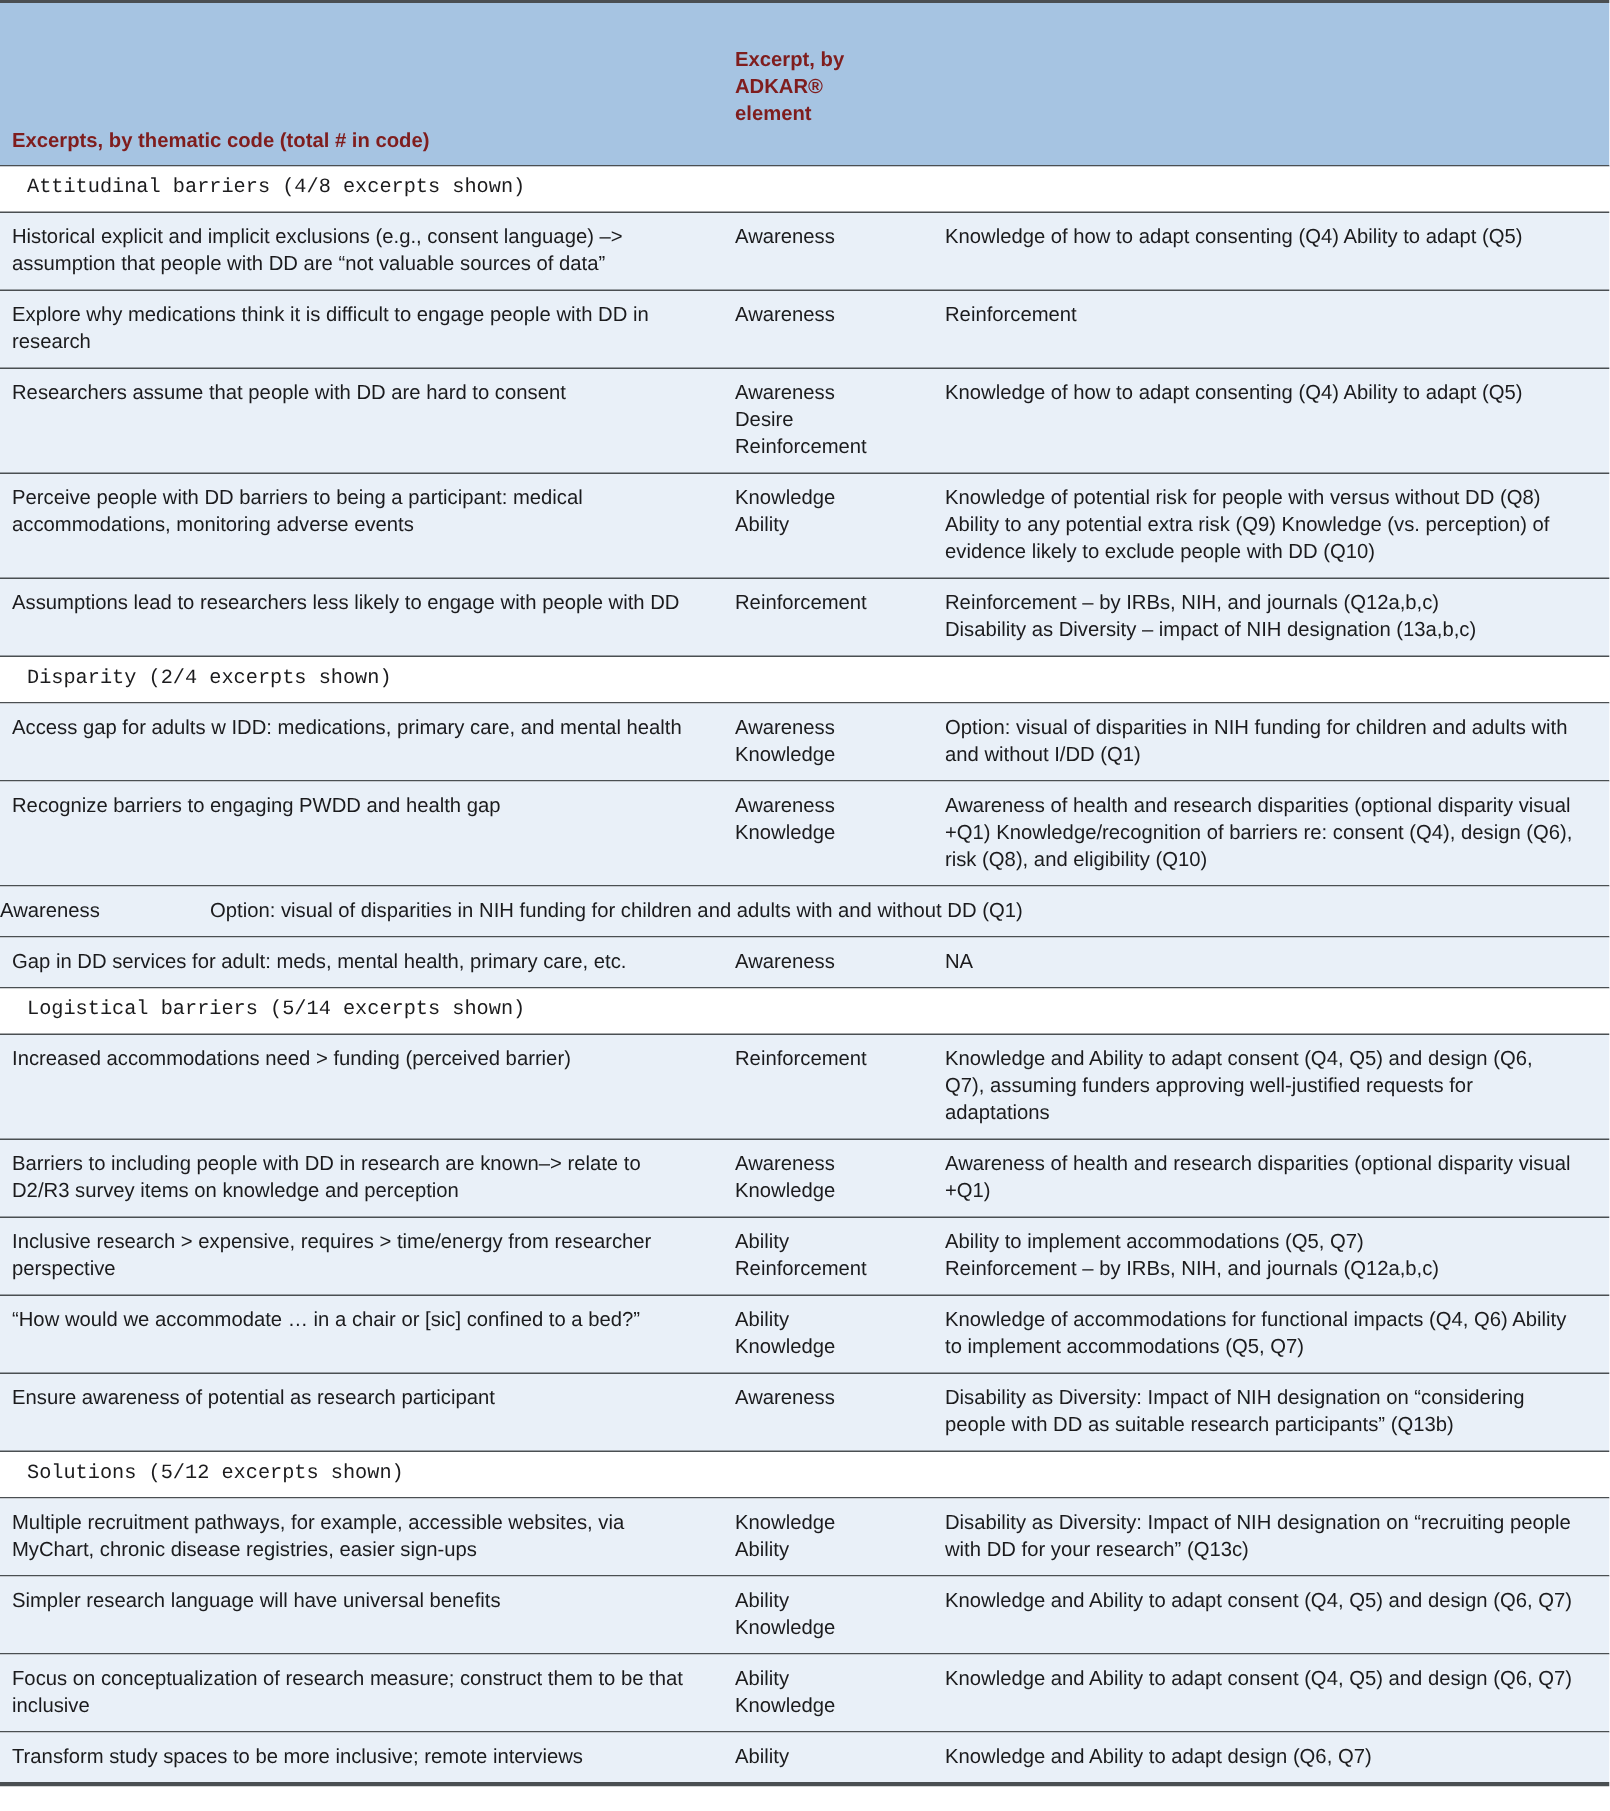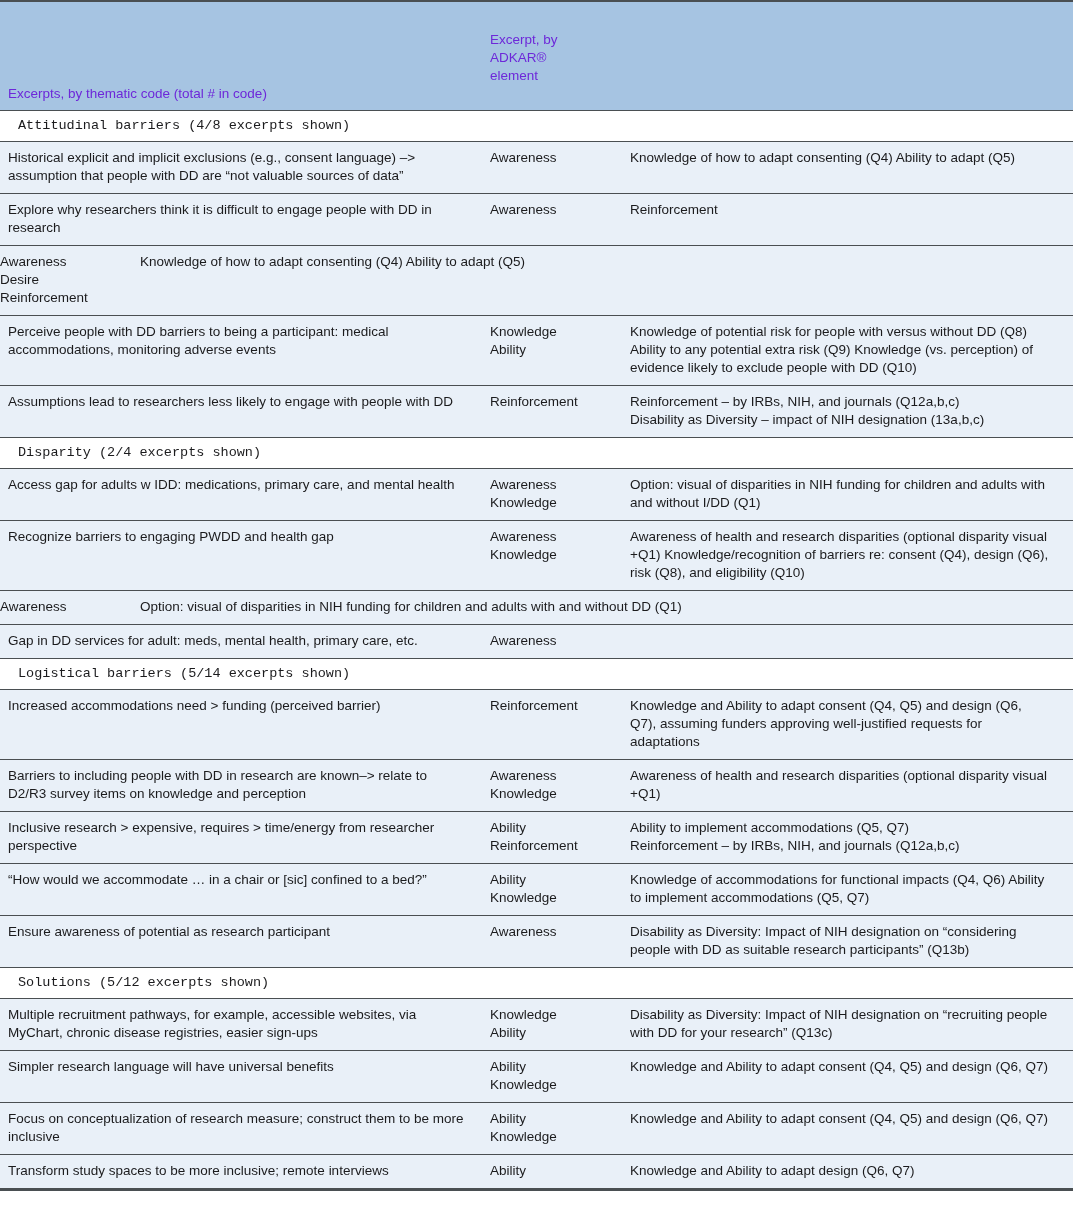--- a/index.html
+++ b/index.html
@@ -40,21 +40,21 @@
     font-family: Liberation Mono, monospace;
   }
   .cell {
     box-sizing: border-box;
     white-space: pre-line;
     overflow-wrap: break-word;
   }
   .col1 { flex: 0 0 490px; padding-left: 8px; padding-right: 26px; }
   .col2 { flex: 0 0 140px; padding-right: 10px; }
   .col3 { flex: 1 1 auto; padding-right: 22px; }
-  .header-cell { font-weight: normal; color: #6d28d9; }
+  .header-cell { font-weight: bold; color: #7f1d1d; }
   .hdr2-inner { display: block; max-width: 84px; }
 </style>
 </head>
 <body>
 
 <div class="table">
   <div class="header-row">
     <div class="cell col1 header-cell">
       <span>Excerpts, by thematic code (total # in code)</span>
     </div>
@@ -63,25 +63,26 @@
     </div>
   </div>
   <div id="table-body">
       <div class="section-row cell">Attitudinal barriers (4/8 excerpts shown)</div>
       <div class="row">
         <div class="cell col1">Historical explicit and implicit exclusions (e.g., consent language) –&gt; assumption that people with DD are “not valuable sources of data”</div>
         <div class="cell col2">Awareness</div>
         <div class="cell col3">Knowledge of how to adapt consenting (Q4) Ability to adapt (Q5)</div>
       </div>
       <div class="row">
-        <div class="cell col1">Explore why researchers think it is difficult to engage people with DD in research</div>
+        <div class="cell col1">Explore why medications think it is difficult to engage people with DD in research</div>
         <div class="cell col2">Awareness</div>
         <div class="cell col3">Reinforcement</div>
       </div>
       <div class="row">
+        <div class="cell col1">Researchers assume that people with DD are hard to consent</div>
         <div class="cell col2">Awareness
 Desire
 Reinforcement</div>
         <div class="cell col3">Knowledge of how to adapt consenting (Q4) Ability to adapt (Q5)</div>
       </div>
       <div class="row">
         <div class="cell col1">Perceive people with DD barriers to being a participant: medical accommodations, monitoring adverse events</div>
         <div class="cell col2">Knowledge
 Ability</div>
         <div class="cell col3">Knowledge of potential risk for people with versus without DD (Q8) Ability to any potential extra risk (Q9) Knowledge (vs. perception) of evidence likely to exclude people with DD (Q10)</div>
@@ -105,20 +106,21 @@
 Knowledge</div>
         <div class="cell col3">Awareness of health and research disparities (optional disparity visual +Q1) Knowledge/recognition of barriers re: consent (Q4), design (Q6), risk (Q8), and eligibility (Q10)</div>
       </div>
       <div class="row">
         <div class="cell col2">Awareness</div>
         <div class="cell col3">Option: visual of disparities in NIH funding for children and adults with and without DD (Q1)</div>
       </div>
       <div class="row">
         <div class="cell col1">Gap in DD services for adult: meds, mental health, primary care, etc.</div>
         <div class="cell col2">Awareness</div>
+        <div class="cell col3">NA</div>
       </div>
       <div class="section-row cell">Logistical barriers (5/14 excerpts shown)</div>
       <div class="row">
         <div class="cell col1">Increased accommodations need &gt; funding (perceived barrier)</div>
         <div class="cell col2">Reinforcement</div>
         <div class="cell col3">Knowledge and Ability to adapt consent (Q4, Q5) and design (Q6, Q7), assuming funders approving well-justified requests for adaptations</div>
       </div>
       <div class="row">
         <div class="cell col1">Barriers to including people with DD in research are known–&gt; relate to D2/R3 survey items on knowledge and perception</div>
         <div class="cell col2">Awareness
@@ -150,21 +152,21 @@
 Ability</div>
         <div class="cell col3">Disability as Diversity: Impact of NIH designation on “recruiting people with DD for your research” (Q13c)</div>
       </div>
       <div class="row">
         <div class="cell col1">Simpler research language will have universal benefits</div>
         <div class="cell col2">Ability
 Knowledge</div>
         <div class="cell col3">Knowledge and Ability to adapt consent (Q4, Q5) and design (Q6, Q7)</div>
       </div>
       <div class="row">
-        <div class="cell col1">Focus on conceptualization of research measure; construct them to be more inclusive</div>
+        <div class="cell col1">Focus on conceptualization of research measure; construct them to be that inclusive</div>
         <div class="cell col2">Ability
 Knowledge</div>
         <div class="cell col3">Knowledge and Ability to adapt consent (Q4, Q5) and design (Q6, Q7)</div>
       </div>
       <div class="row">
         <div class="cell col1">Transform study spaces to be more inclusive; remote interviews</div>
         <div class="cell col2">Ability</div>
         <div class="cell col3">Knowledge and Ability to adapt design (Q6, Q7)</div>
       </div>
     </div>

